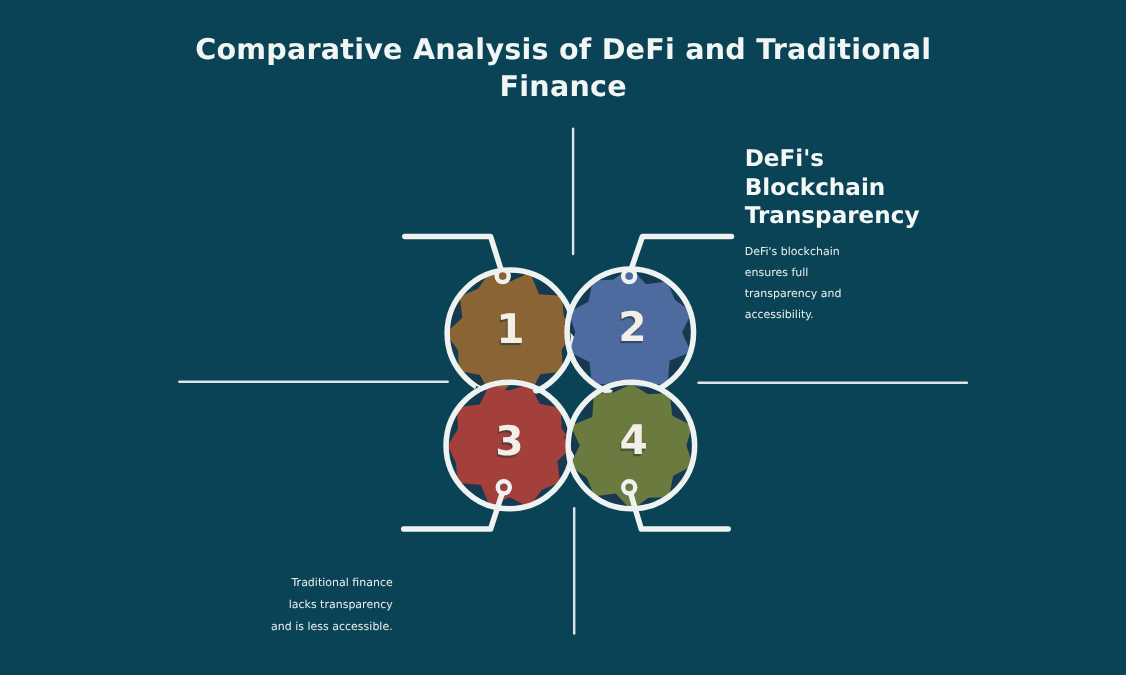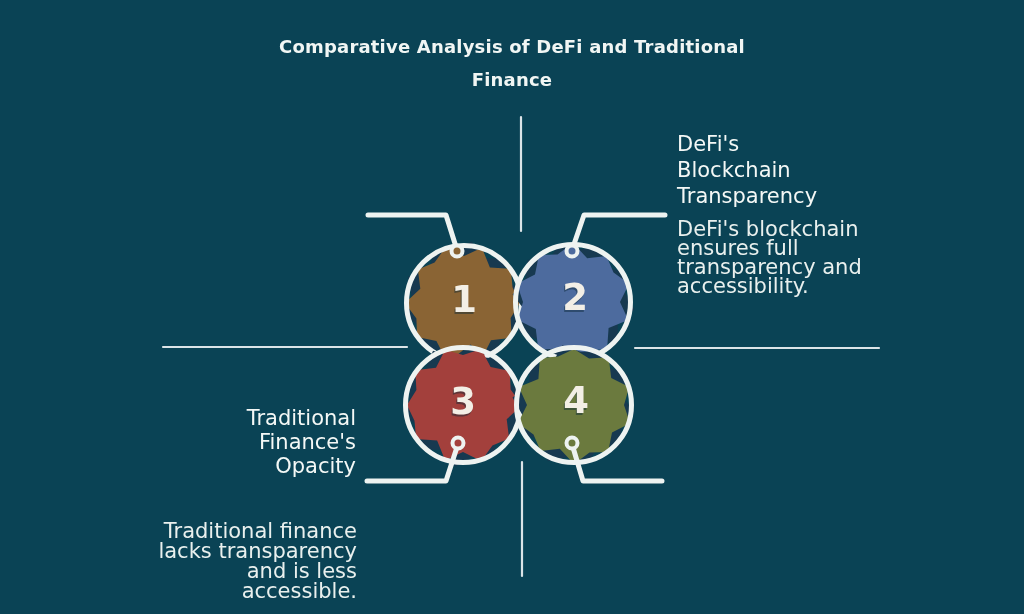--- a/index.html
+++ b/index.html
@@ -8,32 +8,32 @@
     width:1024px;height:614px;
     overflow:hidden;
     font-family:"DejaVu Sans", sans-serif;
     background:#0a4355;
   }
   .abs{position:absolute;}
   .lines{white-space:pre-line;}
   .title{
     top:30px;left:0;width:1024px;
     text-align:center;
-    font-size:18px;font-weight:bold;
+    font-size:26px;font-weight:bold;
     line-height:33px;
     color:#f1f6f4;
     letter-spacing:.2px;
   }
   .callout-heading{
-    font-size:21px;font-weight:normal;
+    font-size:21px;font-weight:bold;
     line-height:26px;
     color:#f4f8f6;
   }
   .callout-body{
-    font-size:21px;
+    font-size:10px;
     line-height:19px;
     color:#e9f0ee;
   }
   .defi-heading{left:677px;top:131px;width:220px;text-align:left;}
   .defi-body{left:677px;top:220px;width:190px;text-align:left;}
   .trad-heading{right:668px;top:406px;width:220px;text-align:right;line-height:24px;}
   .trad-body{right:667px;top:521px;width:230px;text-align:right;line-height:20px;}
   svg text.num{
     font-family:"DejaVu Sans", sans-serif;
     font-weight:bold;
@@ -104,20 +104,17 @@
   </svg>
 
   <div class="abs callout-heading defi-heading lines">DeFi's
 Blockchain
 Transparency</div>
   <div class="abs callout-body defi-body lines">DeFi's blockchain
 ensures full
 transparency and
 accessibility.</div>
 
-  <div class="abs callout-heading trad-heading lines">Traditional
-Finance's
-Opacity</div>
   <div class="abs callout-body trad-body lines">Traditional finance
 lacks transparency
 and is less accessible.</div>
 
 </div>
 
 </body></html>

